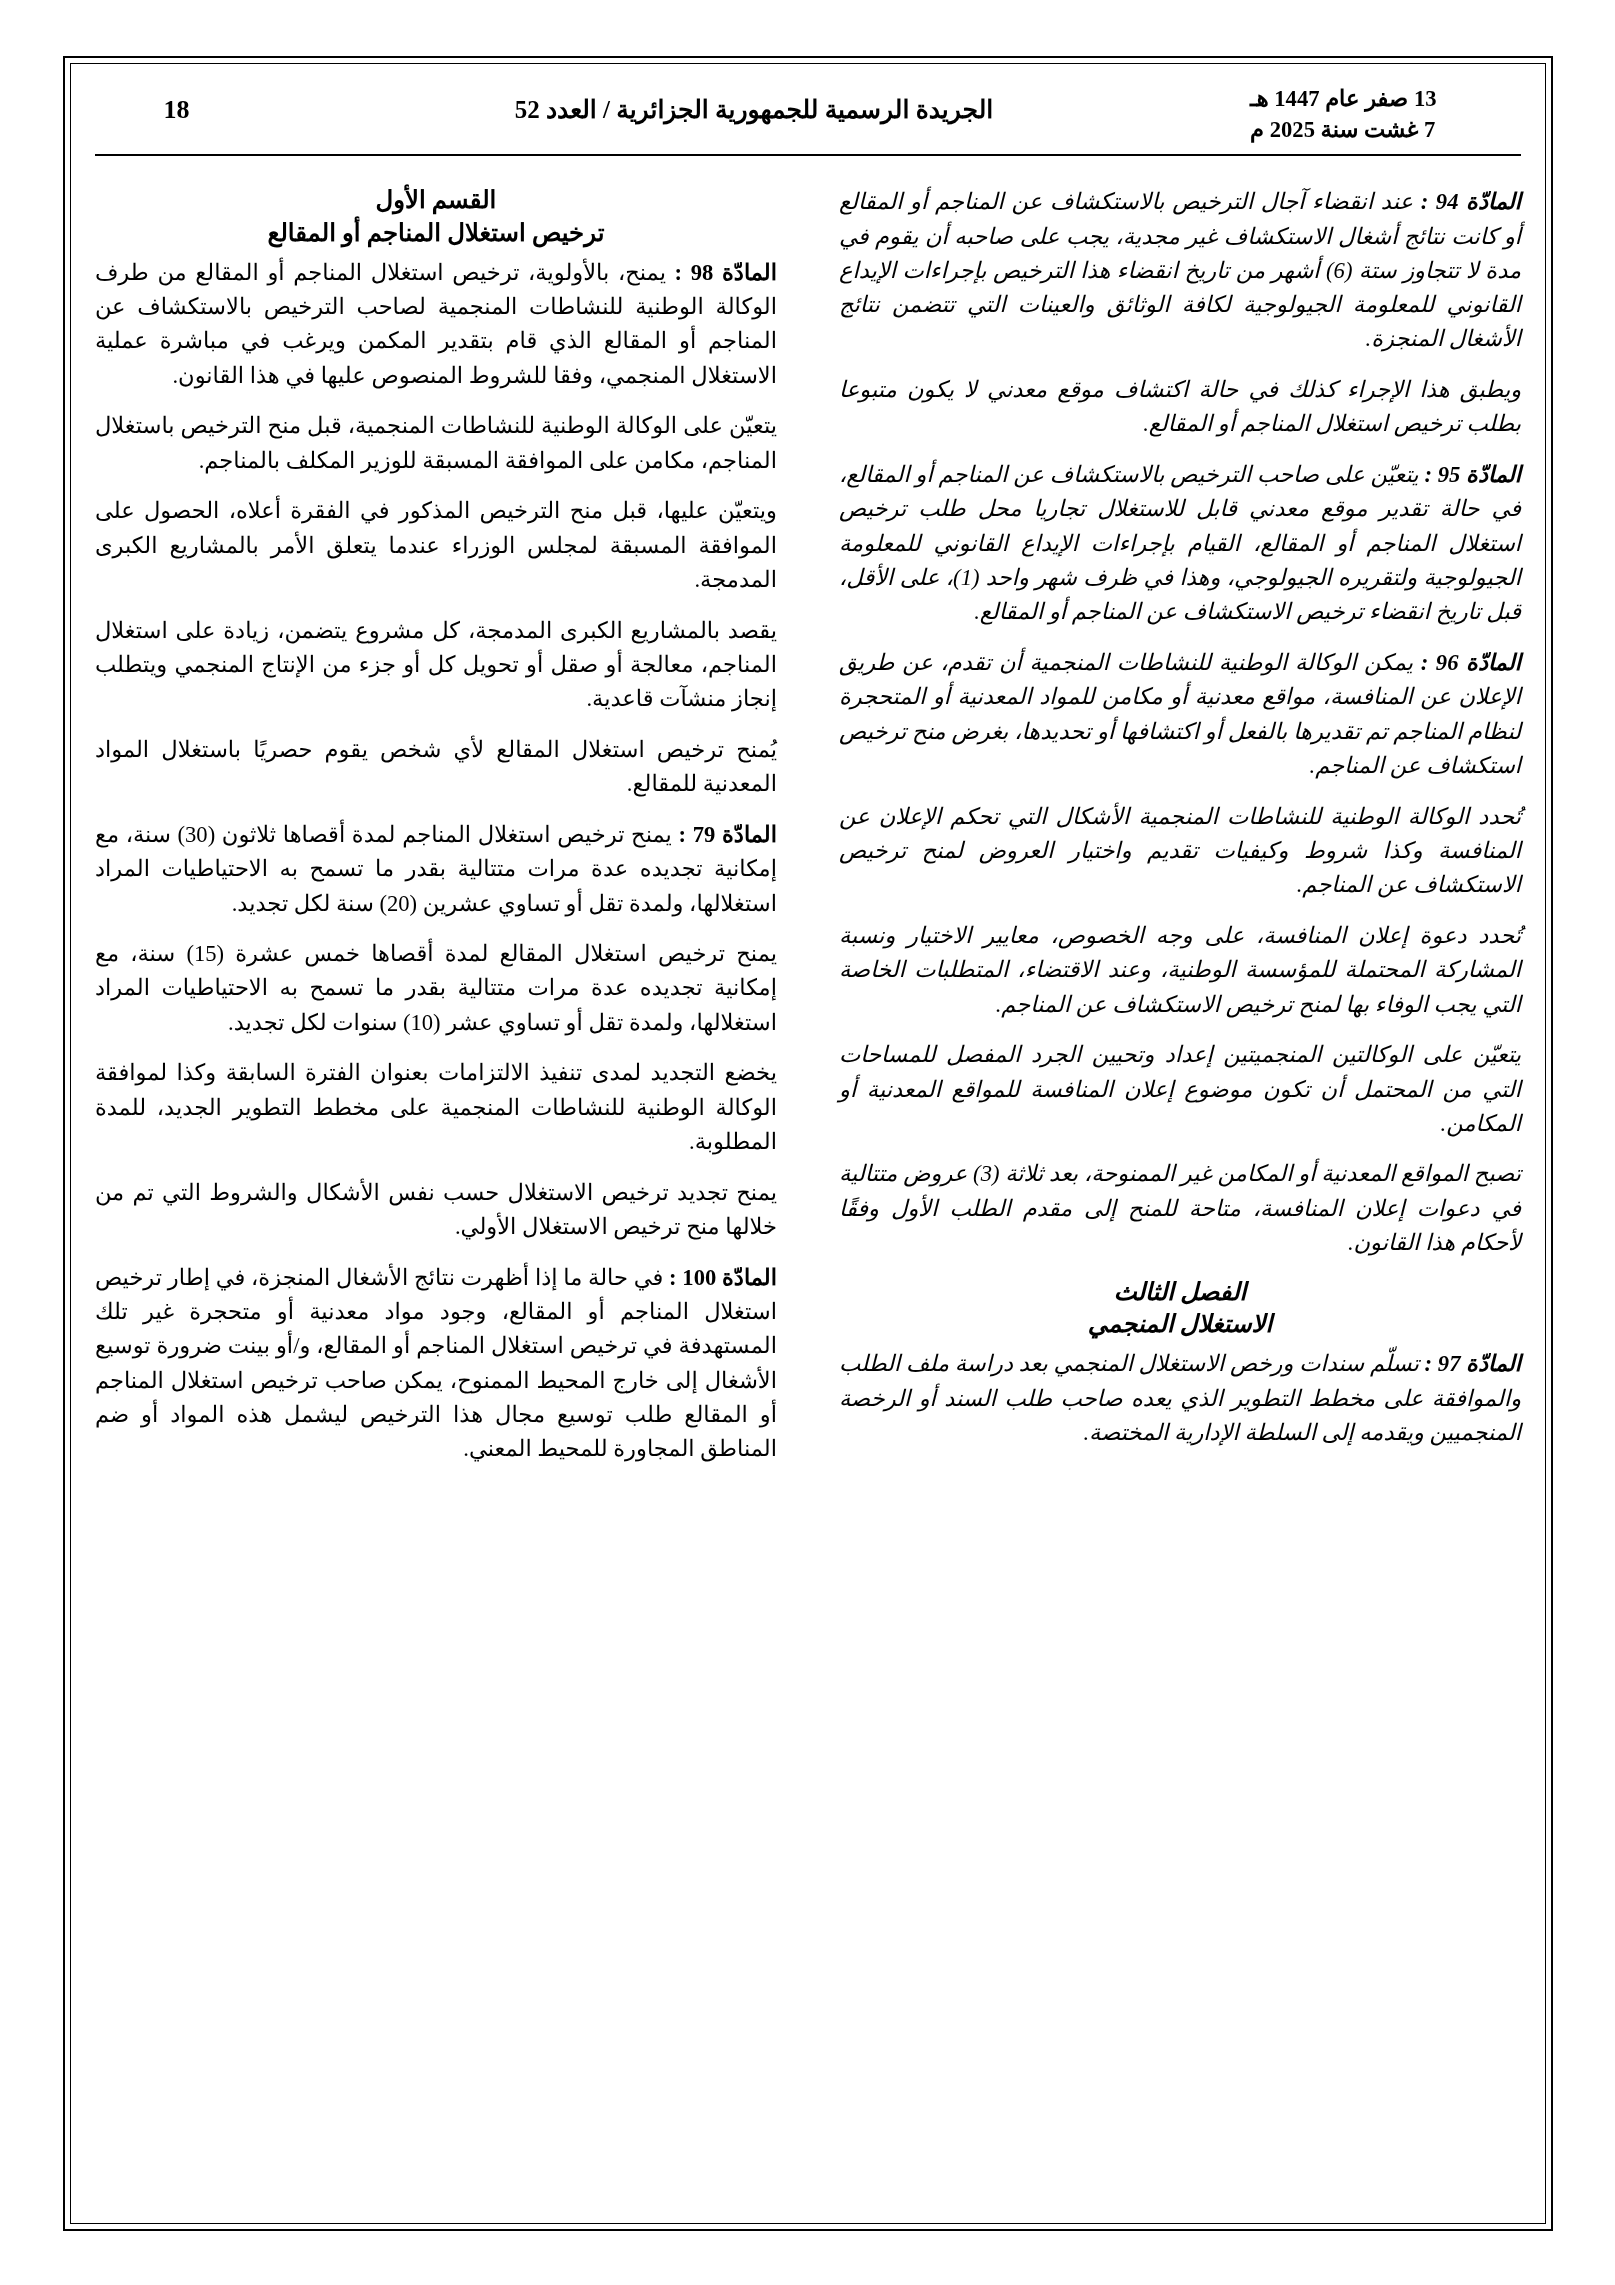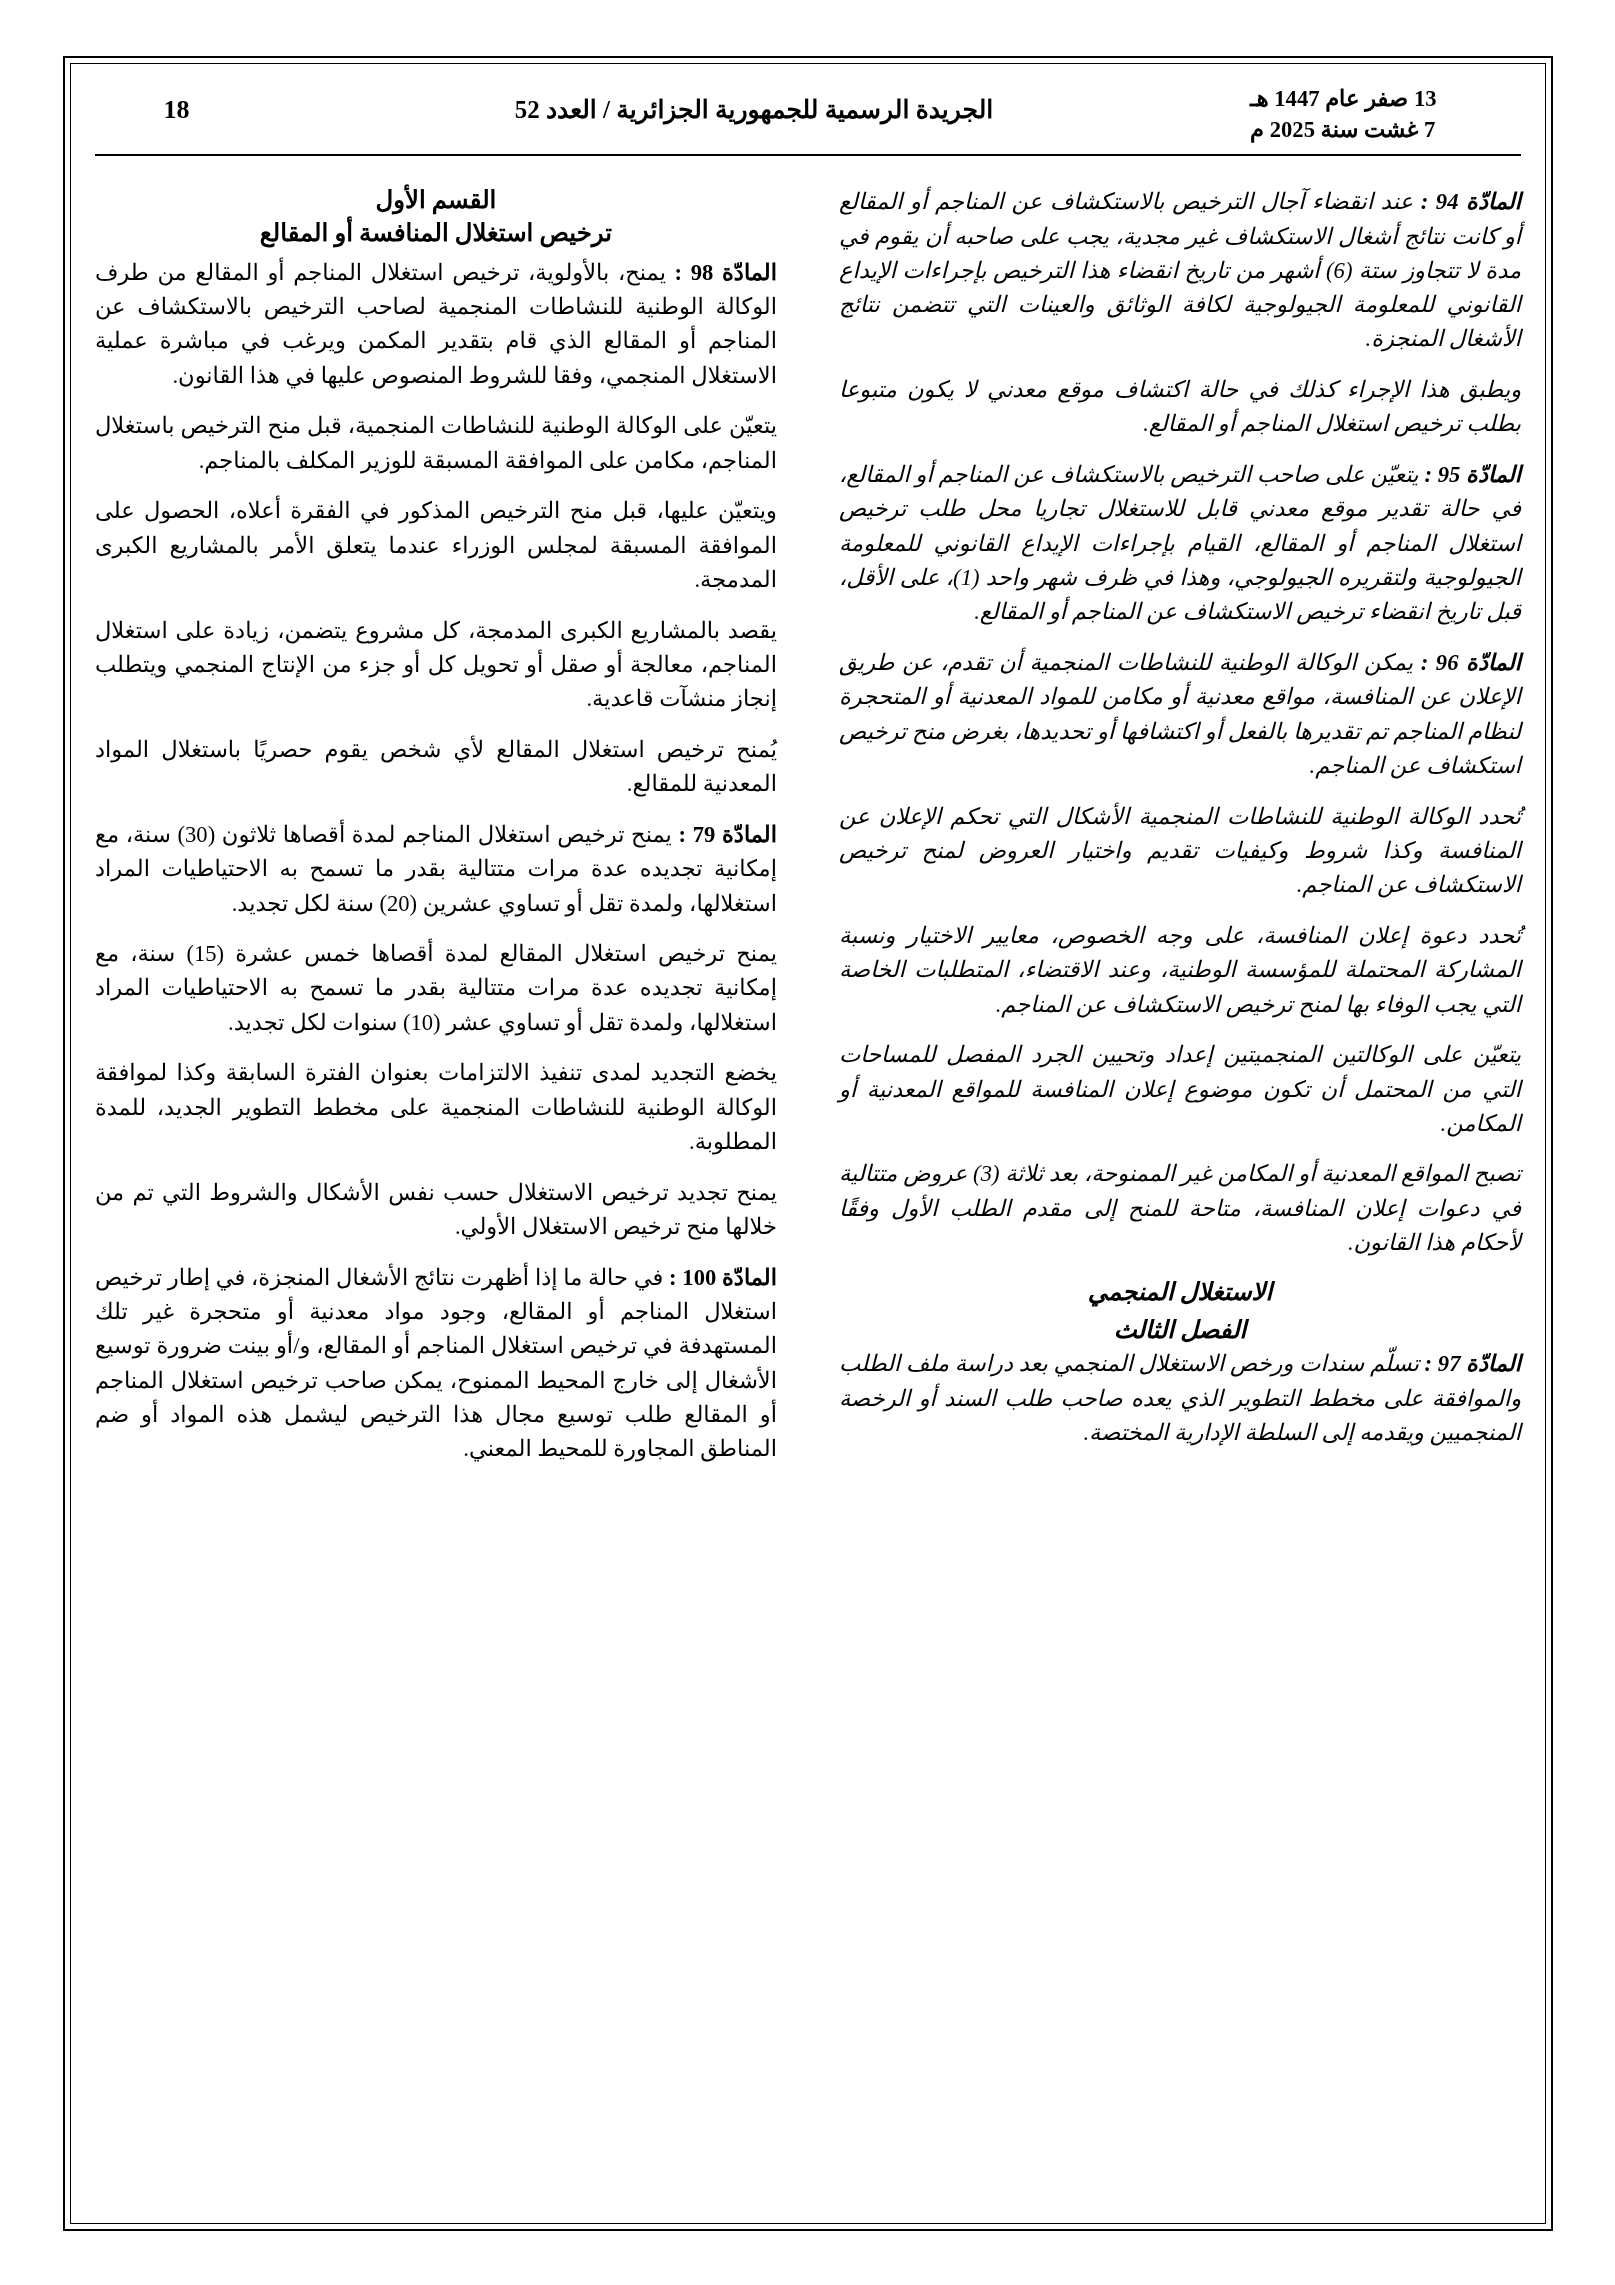--- a/index.html
+++ b/index.html
@@ -140,32 +140,32 @@
           <p class="para">
             <span>تُحدد دعوة إعلان المنافسة، على وجه الخصوص، معايير الاختيار ونسبة المشاركة المحتملة للمؤسسة الوطنية، وعند الاقتضاء، المتطلبات الخاصة التي يجب الوفاء بها لمنح ترخيص الاستكشاف عن المناجم.</span>
           </p>
           <p class="para">
             <span>يتعيّن على الوكالتين المنجميتين إعداد وتحيين الجرد المفصل للمساحات التي من المحتمل أن تكون موضوع إعلان المنافسة للمواقع المعدنية أو المكامن.</span>
           </p>
           <p class="para">
             <span>تصبح المواقع المعدنية أو المكامن غير الممنوحة، بعد ثلاثة (3) عروض متتالية في دعوات إعلان المنافسة، متاحة للمنح إلى مقدم الطلب الأول وفقًا لأحكام هذا القانون.</span>
           </p>
 
+          <div class="heading tight">الفصل الثالث</div>
           <div class="heading">الاستغلال المنجمي</div>
-          <div class="heading tight">الفصل الثالث</div>
 
           <p class="para last">
             <span class="artnum">المادّة 97 :</span><span> تسلّم سندات ورخص الاستغلال المنجمي بعد دراسة ملف الطلب والموافقة على مخطط التطوير الذي يعده صاحب طلب السند أو الرخصة المنجميين ويقدمه إلى السلطة الإدارية المختصة.</span>
           </p>
         </div>
 
         <div class="col col-left">
 
           <div class="heading tight">القسم الأول</div>
-          <div class="heading">ترخيص استغلال المنافسة أو المقالع</div>
+          <div class="heading">ترخيص استغلال المناجم أو المقالع</div>
 
           <p class="para">
             <span class="artnum">المادّة 98 :</span><span> يمنح، بالأولوية، ترخيص استغلال المناجم أو المقالع من طرف الوكالة الوطنية للنشاطات المنجمية لصاحب الترخيص بالاستكشاف عن المناجم أو المقالع الذي قام بتقدير المكمن ويرغب في مباشرة عملية الاستغلال المنجمي، وفقا للشروط المنصوص عليها في هذا القانون.</span>
           </p>
           <p class="para">
             <span>يتعيّن على الوكالة الوطنية للنشاطات المنجمية، قبل منح الترخيص باستغلال المناجم، مكامن على الموافقة المسبقة للوزير المكلف بالمناجم.</span>
           </p>
           <p class="para">
             <span>ويتعيّن عليها، قبل منح الترخيص المذكور في الفقرة أعلاه، الحصول على الموافقة المسبقة لمجلس الوزراء عندما يتعلق الأمر بالمشاريع الكبرى المدمجة.</span>
           </p>

